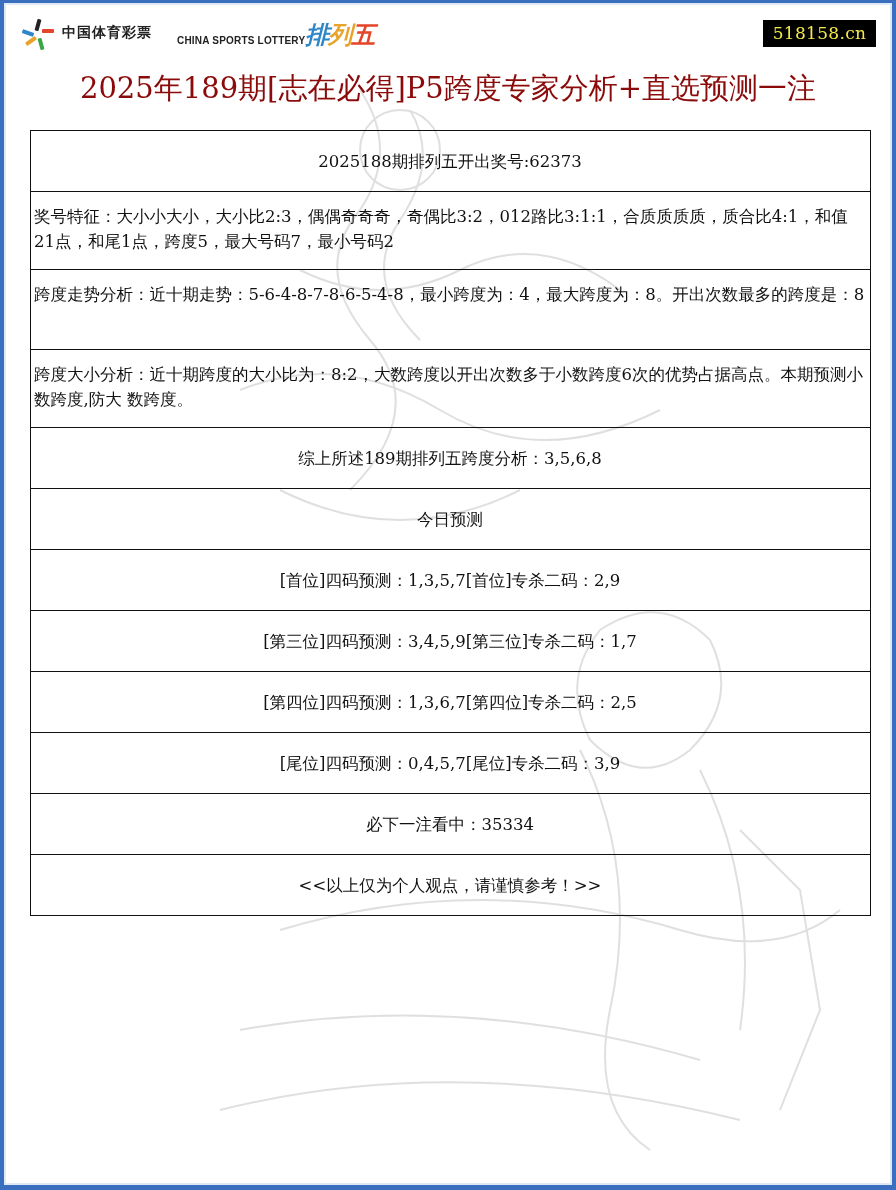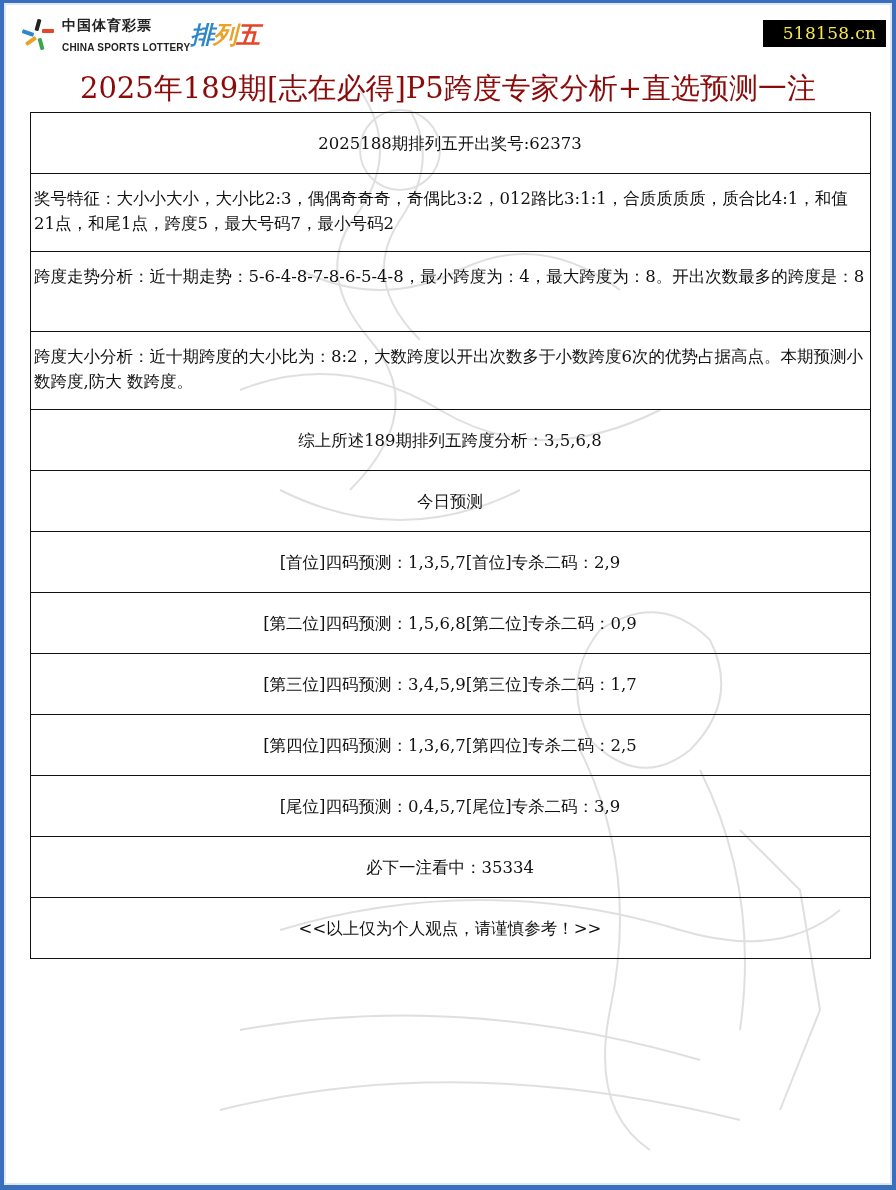--- a/index.html
+++ b/index.html
@@ -51,22 +51,22 @@
       display: flex;
       align-items: center;
     }
     .logo-mark {
       width: 36px; height: 36px;
       position: relative;
     }
     .logo-text {
       margin-left: 6px;
       display: flex;
-      flex-direction: column;
       line-height: 1;
+      gap: 25px;
     }
     .logo-cn {
       font-family: "DejaVu Sans", "Liberation Sans", sans-serif;
       font-size: 14px;
       font-weight: bold;
       color: #222;
       letter-spacing: 1px;
     }
     .logo-en {
       font-family: "Liberation Sans", "DejaVu Sans", sans-serif;
@@ -92,39 +92,38 @@
       position: absolute;
       left: 763px; top: 20px;
       width: 113px; height: 27px;
       background: #000;
       color: #f4e94a;
       font-family: "DejaVu Serif", "Liberation Serif", serif;
       font-size: 17px;
       line-height: 27px;
       text-align: center;
       letter-spacing: 0.3px;
-      padding-left: 10px;
     }
 
     .page-title {
       position: absolute;
       left: 0; top: 64px;
       width: 896px;
       text-align: center;
       font-family: "DejaVu Serif", "Liberation Serif", serif;
       font-size: 29px;
       color: #8b0a0a;
       line-height: 48px;
       white-space: nowrap;
       letter-spacing: 0px;
     }
 
     .content-table {
       position: absolute;
-      left: 30px; top: 112px;
+      left: 30px; top: 130px;
       width: 841px;
       border-collapse: collapse;
       font-family: "DejaVu Serif", "Liberation Serif", serif;
       font-size: 16.5px;
       color: #111;
     }
     .content-table td {
       border: 1.5px solid #111;
       padding: 0 4px 0 3px;
       background: transparent;
@@ -208,23 +207,20 @@
     <tr>
       <td class="center h60">综上所述189期排列五跨度分析：3,5,6,8</td>
     </tr>
     <tr>
       <td class="center h60">今日预测</td>
     </tr>
     <tr>
       <td class="center h60">[首位]四码预测：1,3,5,7[首位]专杀二码：2,9</td>
     </tr>
     <tr>
-      <td class="center h60">[第二位]四码预测：1,5,6,8[第二位]专杀二码：0,9</td>
-    </tr>
-    <tr>
       <td class="center h60">[第三位]四码预测：3,4,5,9[第三位]专杀二码：1,7</td>
     </tr>
     <tr>
       <td class="center h60">[第四位]四码预测：1,3,6,7[第四位]专杀二码：2,5</td>
     </tr>
     <tr>
       <td class="center h60">[尾位]四码预测：0,4,5,7[尾位]专杀二码：3,9</td>
     </tr>
     <tr>
       <td class="center h60">必下一注看中：35334</td>

